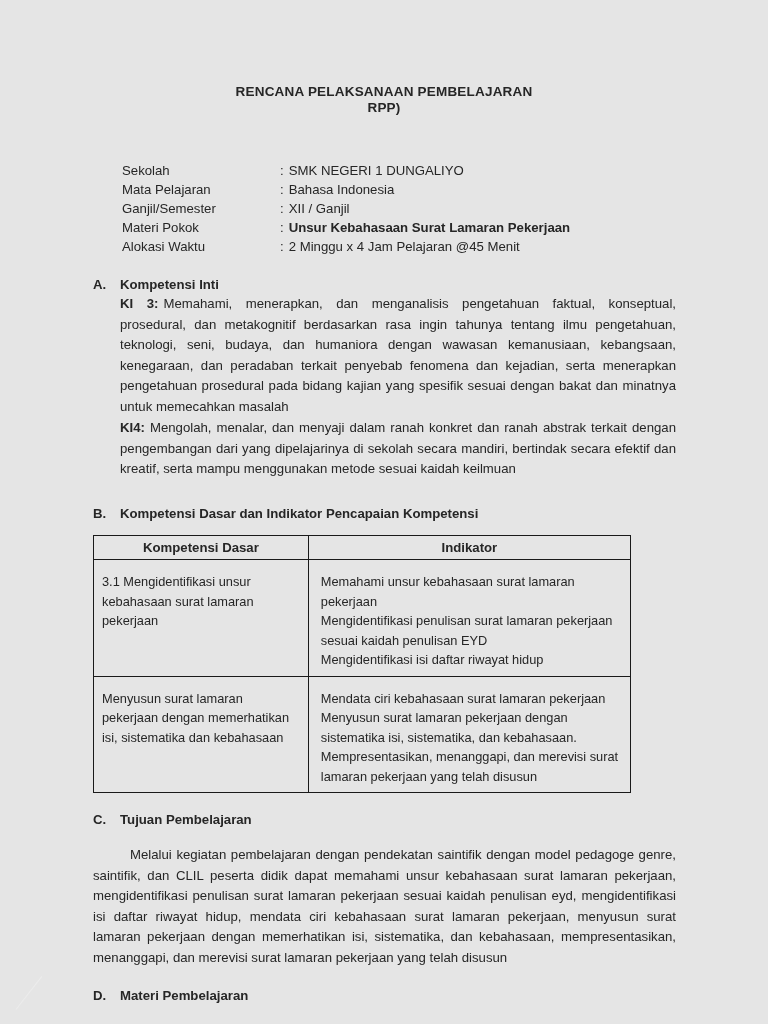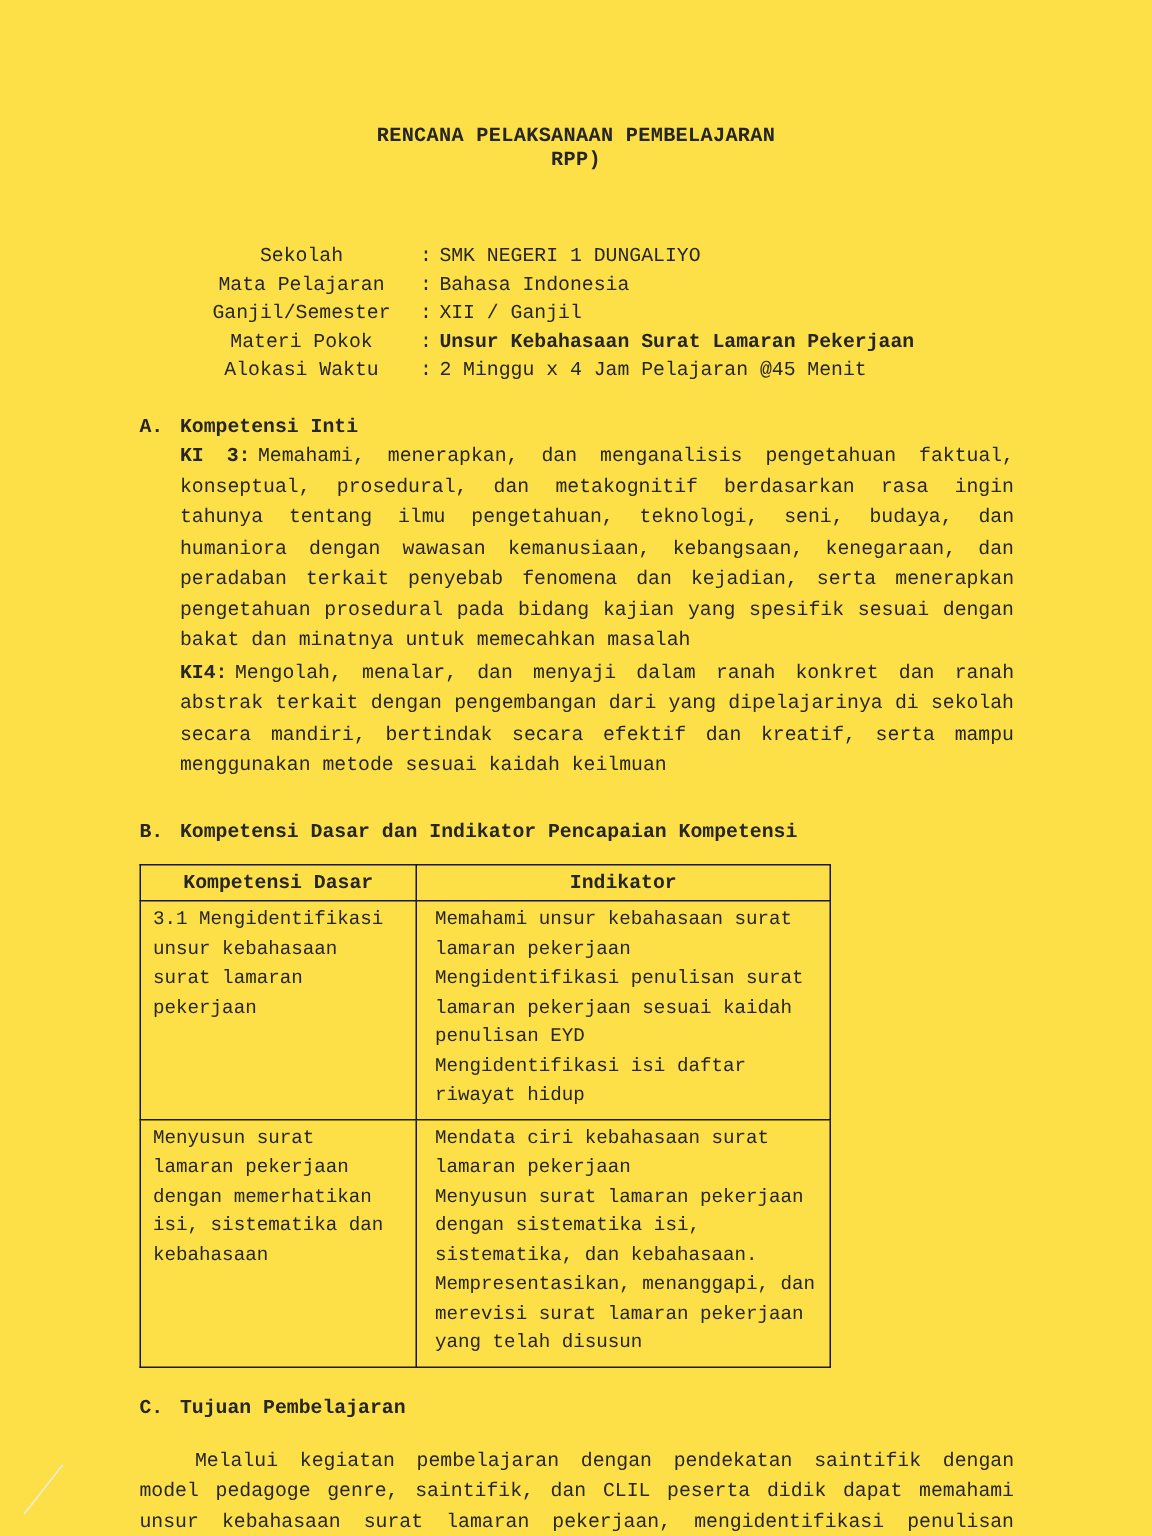--- a/index.html
+++ b/index.html
@@ -1,39 +1,38 @@
 <!DOCTYPE html>
 <html><head>
 <meta charset="utf-8">
 <style>
   html,body{margin:0;padding:0;}
   body{background:#ffffff;}
   .page{
     position:relative;
     width:768px;height:1024px;
-    background:#fde047;
-    font-family:Liberation Mono, monospace;
+    background:#e5e5e5;
+    font-family:Liberation Sans, sans-serif;
     color:#262626;
     overflow:hidden;
   }
   
   .doc-title{
     padding-top:84px;
     text-align:center;
     font-weight:bold;
     font-size:13.5px;
     line-height:15.5px;
     letter-spacing:.2px;
   }
   
   .info-block{
     margin:46px 0 0 122px;
     font-size:13.2px;
     line-height:19px;
-    text-align:center;
   }
   .info-row{display:flex;}
   .info-label{width:158px;flex:0 0 158px;}
   .info-colon{margin-right:5px;}
   .info-value.bold{font-weight:bold;}
   
   .section{margin-left:93px;margin-right:92px;}
   .sec-heading{
     display:flex;
     font-weight:bold;
@@ -48,29 +47,29 @@
   }
   .ki-para{margin:1px 0 0 27px;}
   .ki-label{font-weight:bold;margin-right:5px;}
   .sec-a{margin-top:21px;}
   .sec-b{margin-top:26px;}
   .sec-c{margin-top:19px;}
   .sec-d{margin-top:20px;}
   
   .kd-table{
     margin-top:13px;
-    width:461px;
+    width:538px;
     border-collapse:collapse;
     font-size:12.8px;
     line-height:19.5px;
   }
   .kd-table th,.kd-table td{
     border:1.5px solid #1a1a1a;
     vertical-align:top;
-    padding:2px 8px 6px 8px;
+    padding:12px 8px 6px 8px;
   }
   .kd-table th{
     font-size:13.2px;
     text-align:center;
     font-weight:bold;
     padding:2px 4px;
   }
   .col-kd{width:40%;}
   .col-ind{width:60%;}
   .ind-line{margin:0;padding-left:4px;}

